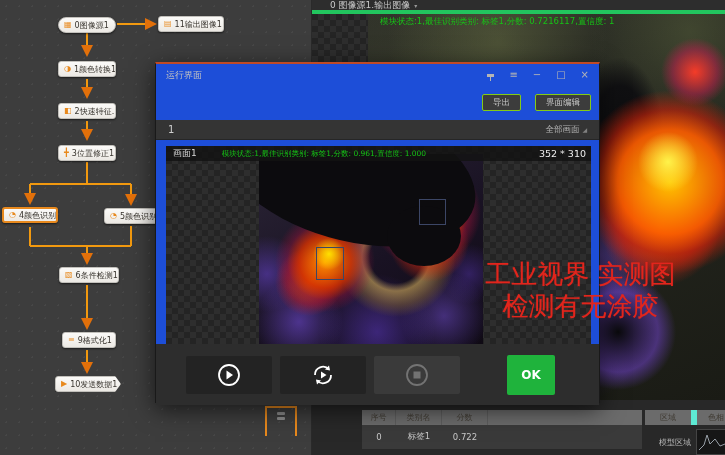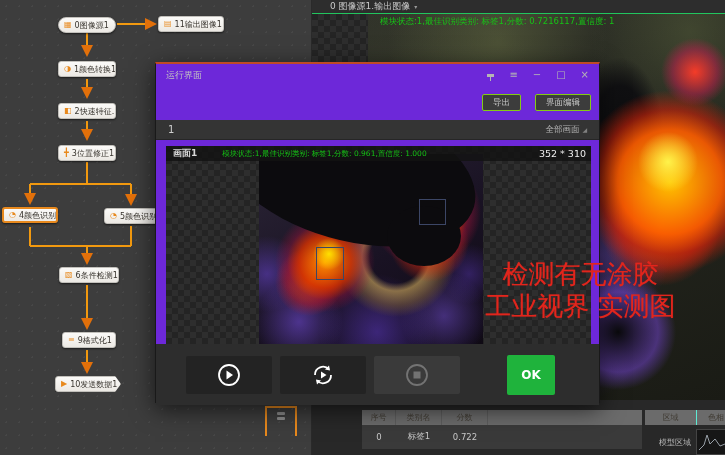--- a/index.html
+++ b/index.html
@@ -22,21 +22,21 @@
   .node.selected { border:2px solid #e8891d; }
   .node.tag { clip-path:polygon(0 0, 91% 0, 100% 50%, 91% 100%, 0 100%); padding-right:9px; }
   .ghost-box { position:absolute; left:265px; top:406px; width:32px; height:30px;
     border:2px solid #e8891d; border-bottom:none; display:flex; flex-direction:column;
     align-items:center; gap:2px; padding-top:4px; }
   .ghost-box i { width:8px; height:3px; background:#8a8a8a; border-radius:1px; }
 
   
   .viewer { position:absolute; left:312px; top:0; width:413px; height:455px; background:#262626; }
   .viewer-topbar { position:absolute; left:0; top:0; width:413px; height:14px; background:#2d2d2d;
-    border-bottom:1px solid #22c55e; display:flex; align-items:center; gap:4px; padding-left:18px;
+    border-bottom:4px solid #22c55e; display:flex; align-items:center; gap:4px; padding-left:18px;
     font-size:9px; color:#c9c9c9; }
   .viewer-topbar .caret { font-size:6px; color:#9a9a9a; }
   .checker, .d-checker { background-color:#242424;
     background-image:linear-gradient(45deg,#2e2e2e 25%,transparent 25%,transparent 75%,#2e2e2e 75%),
                      linear-gradient(45deg,#2e2e2e 25%,transparent 25%,transparent 75%,#2e2e2e 75%);
     background-size:12px 12px; background-position:0 0,6px 6px; }
   .viewer-stage { position:absolute; left:0; top:14px; width:413px; height:386px; overflow:hidden; }
   .bg-photo { position:absolute; left:56px; top:0; width:357px; height:386px;
     background:
       radial-gradient(circle 14px at 327px 58px, rgba(255,60,40,.95), rgba(200,30,80,.5) 22px, transparent 34px),
@@ -59,46 +59,46 @@
   .rtable { position:absolute; left:18px; top:10px; width:312px;padding-left:32px; }
   .rtable .hrow { display:flex; height:15px; background:#6b6b6b; }
   .rtable .hcell { font-size:8px; color:#3f3a32; display:flex; align-items:center; justify-content:center;
     border-right:1px solid #5d5d5d; }
   .rtable .drow { display:flex; height:24px; background:#3a3a3a; }
   .rtable .dcell { font-size:8.5px; color:#c8c8c8; display:flex; align-items:center; justify-content:center; }
   .c1 { width:34px; } .c2 { width:46px; } .c3 { width:46px; } .c4 { flex:1; border-right:none !important; }
   .rpanel { position:absolute; left:333px; top:10px; width:90px; }
   .rpanel .hrow { display:flex; height:15px; background:#6b6b6b; }
   .rpanel .hcell { font-size:8px; color:#3f3a32; display:flex; align-items:center; justify-content:center; }
-  .rc1 { width:52px; border-right:1px solid #5eead4; } .rc2 { width:38px; }
+  .rc1 { width:52px; border-right:6px solid #5eead4; } .rc2 { width:38px; }
   .rpanel .drow { display:flex; align-items:center; height:28px; margin-top:3px; gap:5px; }
   .rpanel .rlabel { font-size:8px; color:#b8b8b8; width:46px; text-align:right; }
   .thumb { width:32px; height:26px; background:#161616; border:1px solid #444; flex:none; }
 
   
-  .dialog { position:absolute; left:155px; top:62px; width:445px; height:341px; background:#6d28d9;
+  .dialog { position:absolute; left:155px; top:62px; width:445px; height:341px; background:#1d4ed8;
     border:1px solid #191919; border-top:2px solid #bf4a26; box-shadow:0 6px 22px rgba(0,0,0,.65); }
   .d-titlebar { display:flex; align-items:center; height:22px; padding:0 10px; }
   .d-title { font-size:9px; color:#c2c2c2; }
   .d-ticons { margin-left:auto; display:flex; align-items:center; gap:15px; color:#b5b5b5; }
   .d-ticons .tico { font-size:10px; line-height:1; cursor:default; }
   .pinshape { width:7px; height:3px; background:#b5b5b5; position:relative; }
   .pinshape::after { content:""; position:absolute; left:3px; top:3px; width:1px; height:4px; background:#b5b5b5; }
   .d-btnrow { position:absolute; top:30px; right:8px; display:flex; gap:14px; }
   .d-btn { height:17px; background:#3c3c3c; border:1px solid #84cc16; border-radius:2px; color:#c9c9c9;
     font-size:8.5px; display:flex; align-items:center; justify-content:center; padding:0 10px; }
   .d-subhead { position:absolute; left:0; top:56px; width:100%; height:20px; background:#343434;
     border-bottom:1px solid #262626; display:flex; align-items:center; padding:0 12px; }
   .d-viewidx { font-size:10px; color:#cfcfcf; }
   .d-allviews { margin-left:auto; font-size:8.5px; color:#b5b5b5; display:flex; align-items:center; gap:3px; }
   .d-allviews .corner { font-size:6px; color:#808080; }
   .d-imgarea { position:absolute; left:10px; top:82px; width:425px; height:198px; overflow:hidden; }
   .d-infobar { position:absolute; left:0; top:0; width:100%; height:15px; background:rgba(18,18,18,.82);
     display:flex; align-items:center; z-index:4; }
-  .d-viewname { font-size:9px; color:#d8d8d8; padding:0 7px;font-weight:bold; }
+  .d-viewname { font-size:9px; color:#d8d8d8; padding:0 7px; }
   .d-status { font-size:7.5px; color:#14c114; white-space:nowrap; max-width:255px; overflow:hidden; margin-left:18px; }
   .d-res { margin-left:auto; font-size:9.5px; color:#ededed; padding-right:5px; }
   .d-photo { position:absolute; left:93px; top:8px; width:224px; height:190px; overflow:hidden;
     background:
       radial-gradient(circle 9px at 167px 48px, #fff400, transparent 18px),
       radial-gradient(circle 16px at 166px 58px, #ffb000, rgba(224,48,0,.85) 30px, rgba(170,20,60,.45) 44px, transparent 56px),
       radial-gradient(circle 12px at 170px 88px, rgba(255,140,0,.85), rgba(210,40,10,.5) 26px, transparent 40px),
       radial-gradient(circle 9px at 70px 100px, #ffe000, transparent 16px),
       radial-gradient(circle 14px at 66px 108px, #ff9000, rgba(220,50,0,.8) 26px, rgba(160,20,60,.4) 38px, transparent 50px),
       radial-gradient(circle 10px at 50px 128px, rgba(255,100,0,.75), rgba(200,30,30,.45) 22px, transparent 34px),
@@ -299,17 +299,17 @@
         <svg width="26" height="26" viewBox="0 0 26 26">
           <circle cx="13" cy="13" r="10" fill="none" stroke="#737373" stroke-width="1.8"></circle>
           <rect x="9.5" y="9.5" width="7" height="7" fill="#737373"></rect>
         </svg>
       </div>
       <div class="okbtn">OK</div>
     </div>
   </div>
 
   <div class="watermark">
+    <div>工业视界 实测图</div>
     <div>检测有无涂胶</div>
-    <div>工业视界 实测图</div>
   </div>
 
 </div>
 
 </body></html>

